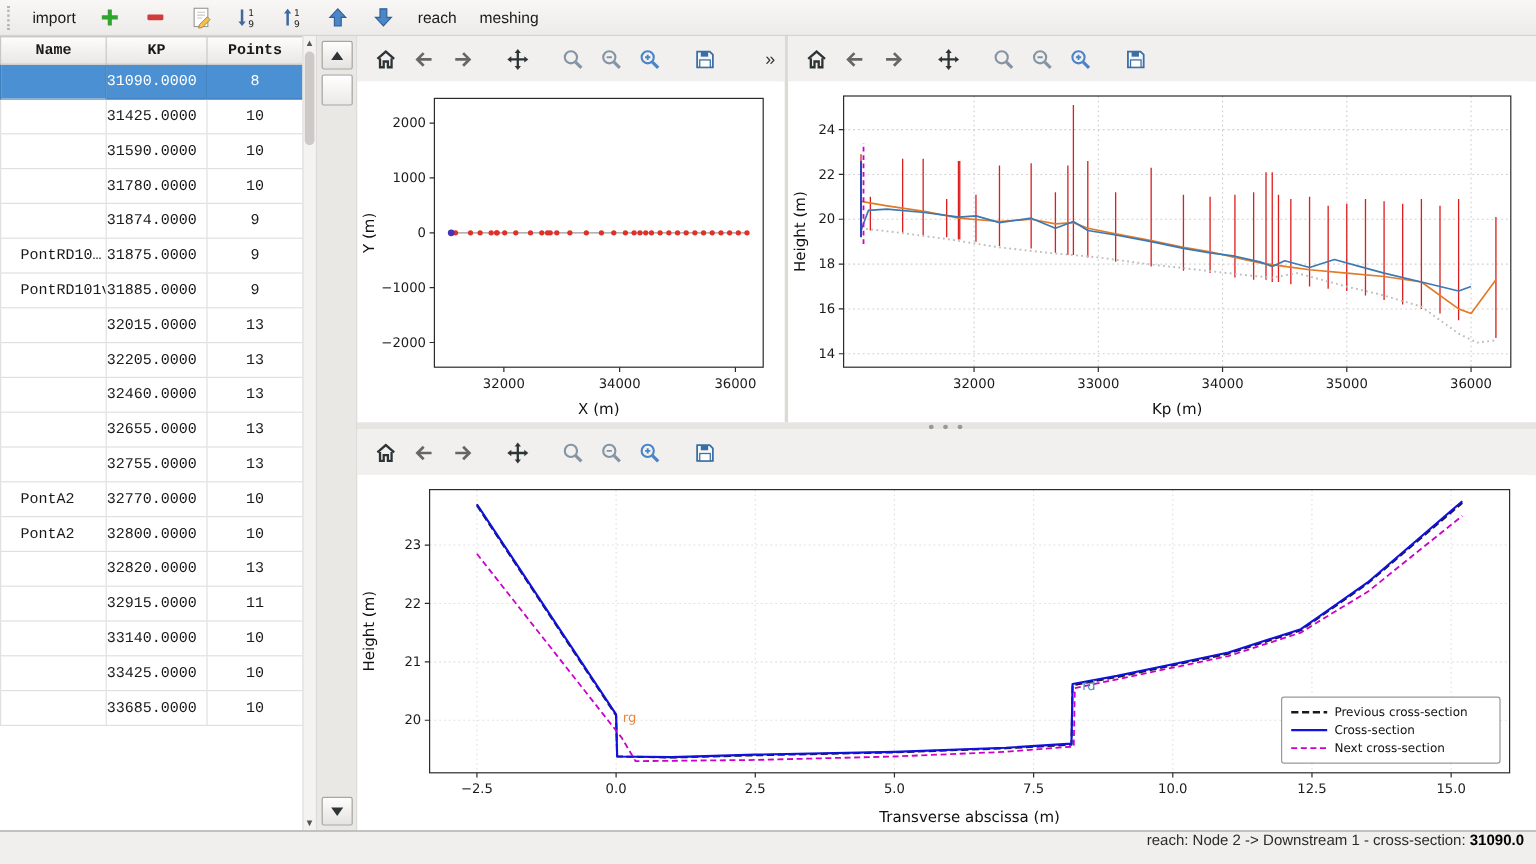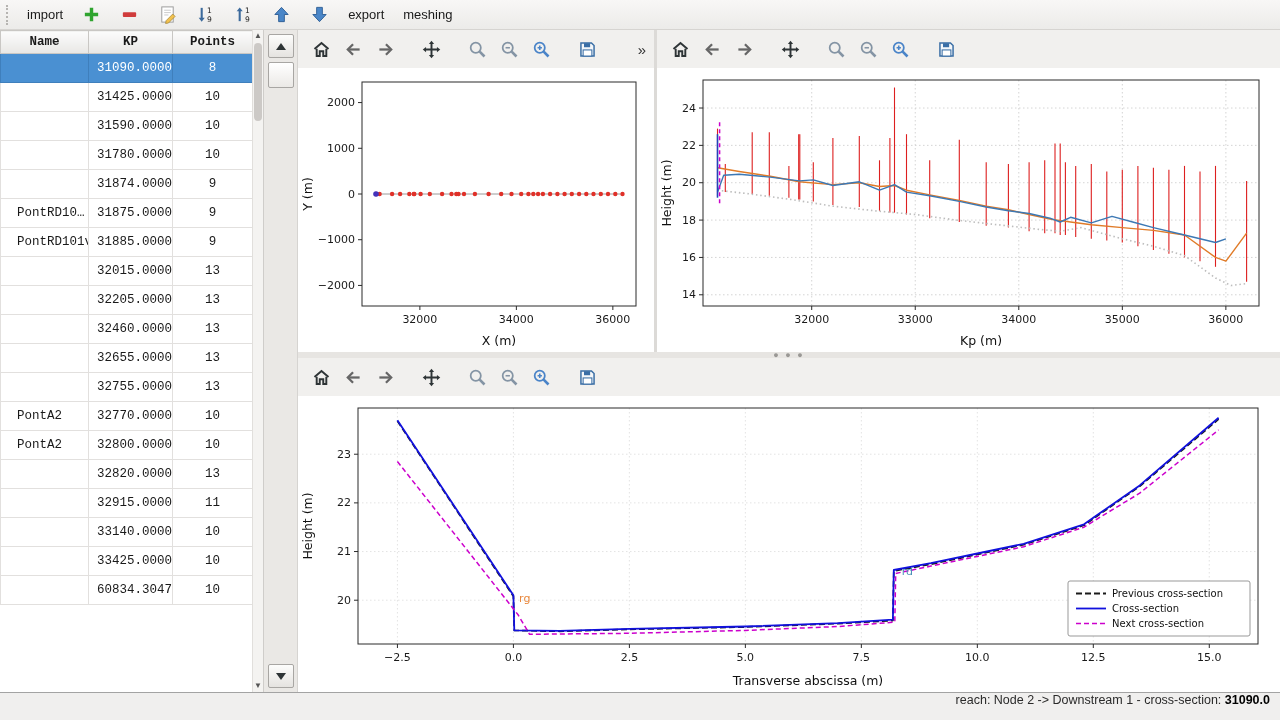--- a/index.html
+++ b/index.html
@@ -20,21 +20,21 @@
   .content { display:flex; height:662px; }
 
   
   .left-panel { width:264px; min-width:264px; background:#ffffff; border-right:1px solid #cfcdca; display:flex; }
   .table-wrap { width:252px;font-family:Liberation Mono, monospace; }
   table { border-collapse:collapse; width:252px; table-layout:fixed; }
   th { height:23px; background:linear-gradient(#fcfcfc,#e8e7e5); border:1px solid #c9c7c4;
        font-size:12.5px; font-weight:bold; text-align:center; }
   td { height:29px; border:1px solid #e2e0de; font-size:12.5px; background:#fff; }
   .col-name { text-align:left; padding-left:16px; overflow:hidden; white-space:nowrap; }
-  .col-kp { text-align:right; padding-right:13px;padding-left:8px; }
+  .col-kp { text-align:right; padding-right:13px; }
   .col-points { text-align:center; }
   tr.selected td { background:#4a90d2; color:#ffffff; border-color:#3f7fbc; }
 
   .thin-scrollbar { width:12px; background:#f4f3f1; border-left:1px solid #e1dfdc;
     display:flex; flex-direction:column; align-items:center; padding:1px 0; }
   .thin-arrow { font-size:8px; line-height:10px; color:#555; }
   .thin-thumb { width:8px; height:78px; background:#ccc9c6; border-radius:4px; margin-top:2px; }
   .thin-track { flex:1; }
 
   
@@ -120,21 +120,21 @@
       <svg viewBox="0 0 20 20">
           <path d="M10 2.5 L17 10 H13 V17.5 H7 V10 H3 Z" fill="#4a86c8" stroke="#2f5f96" stroke-width="1"></path>
         </svg>
     </button>
     <button class="tb-btn">
       <svg viewBox="0 0 20 20">
           <path d="M10 17.5 L3 10 H7 V2.5 H13 V10 H17 Z" fill="#4a86c8" stroke="#2f5f96" stroke-width="1"></path>
         </svg>
     </button>
     <button class="tb-btn">
-      <span>export</span>
+      <span>reach</span>
     </button>
     <button class="tb-btn">
       <span>meshing</span>
     </button>
   </div>
 
   <div class="content">
 
     <div class="left-panel">
       <div class="table-wrap">
@@ -237,21 +237,21 @@
                 <td class="col-kp">33140.0000</td>
                 <td class="col-points">10</td>
               </tr>
               <tr>
                 <td class="col-name"></td>
                 <td class="col-kp">33425.0000</td>
                 <td class="col-points">10</td>
               </tr>
               <tr>
                 <td class="col-name"></td>
-                <td class="col-kp">60834.3047</td>
+                <td class="col-kp">33685.0000</td>
                 <td class="col-points">10</td>
               </tr>
             </tbody>
         </table>
       </div>
       <div class="thin-scrollbar">
         <div class="thin-arrow">▲</div>
         <div class="thin-thumb"></div>
         <div class="thin-track"></div>
         <div class="thin-arrow">▼</div>

